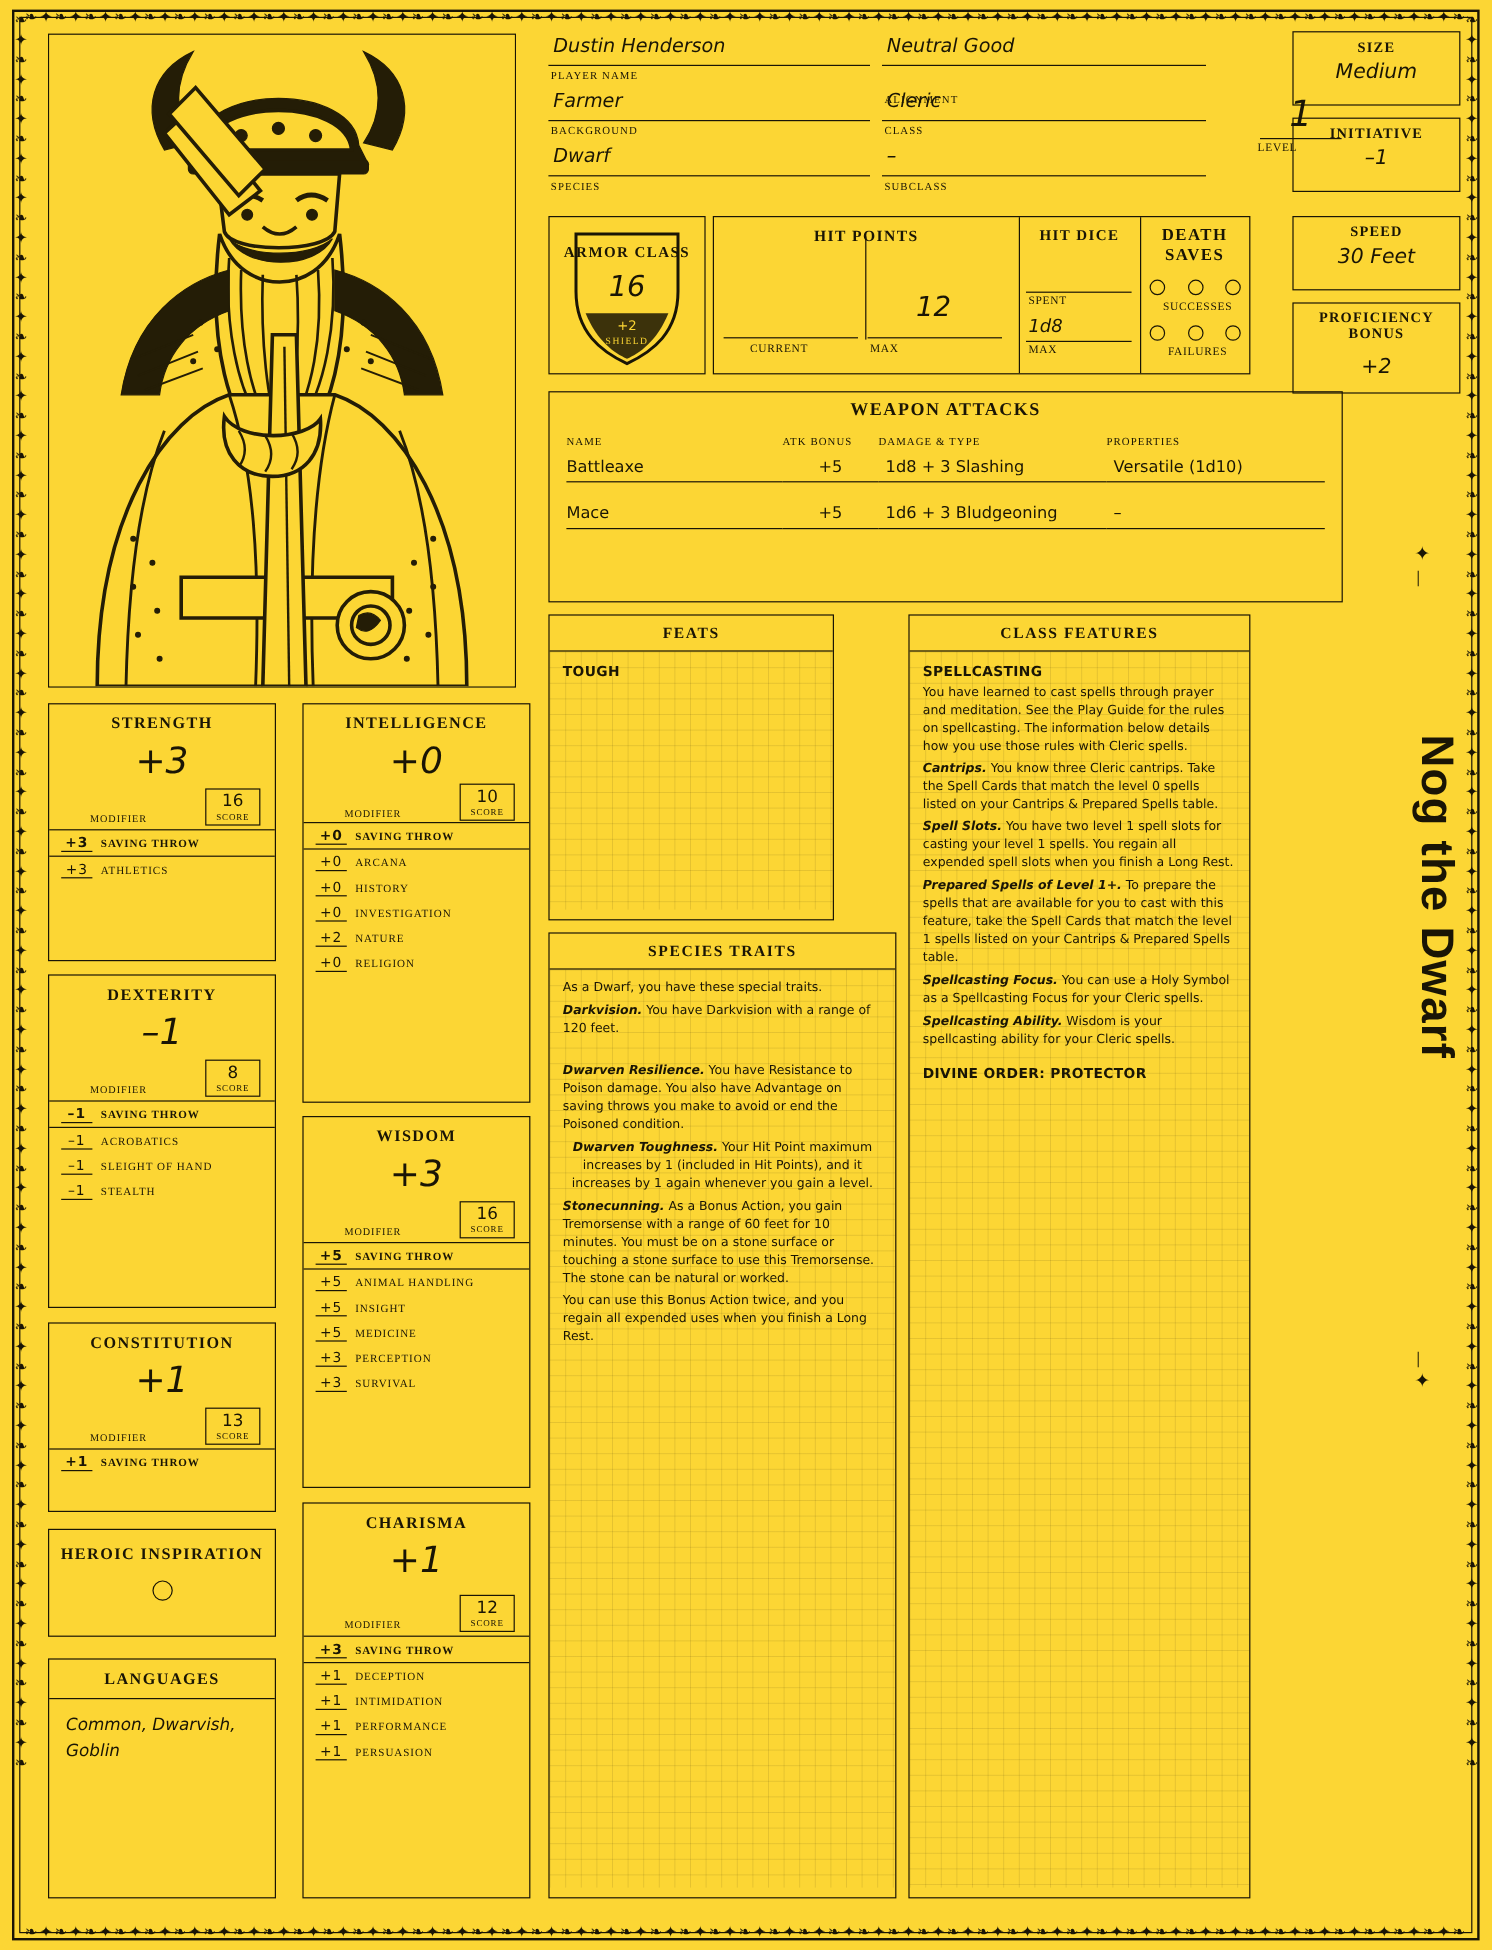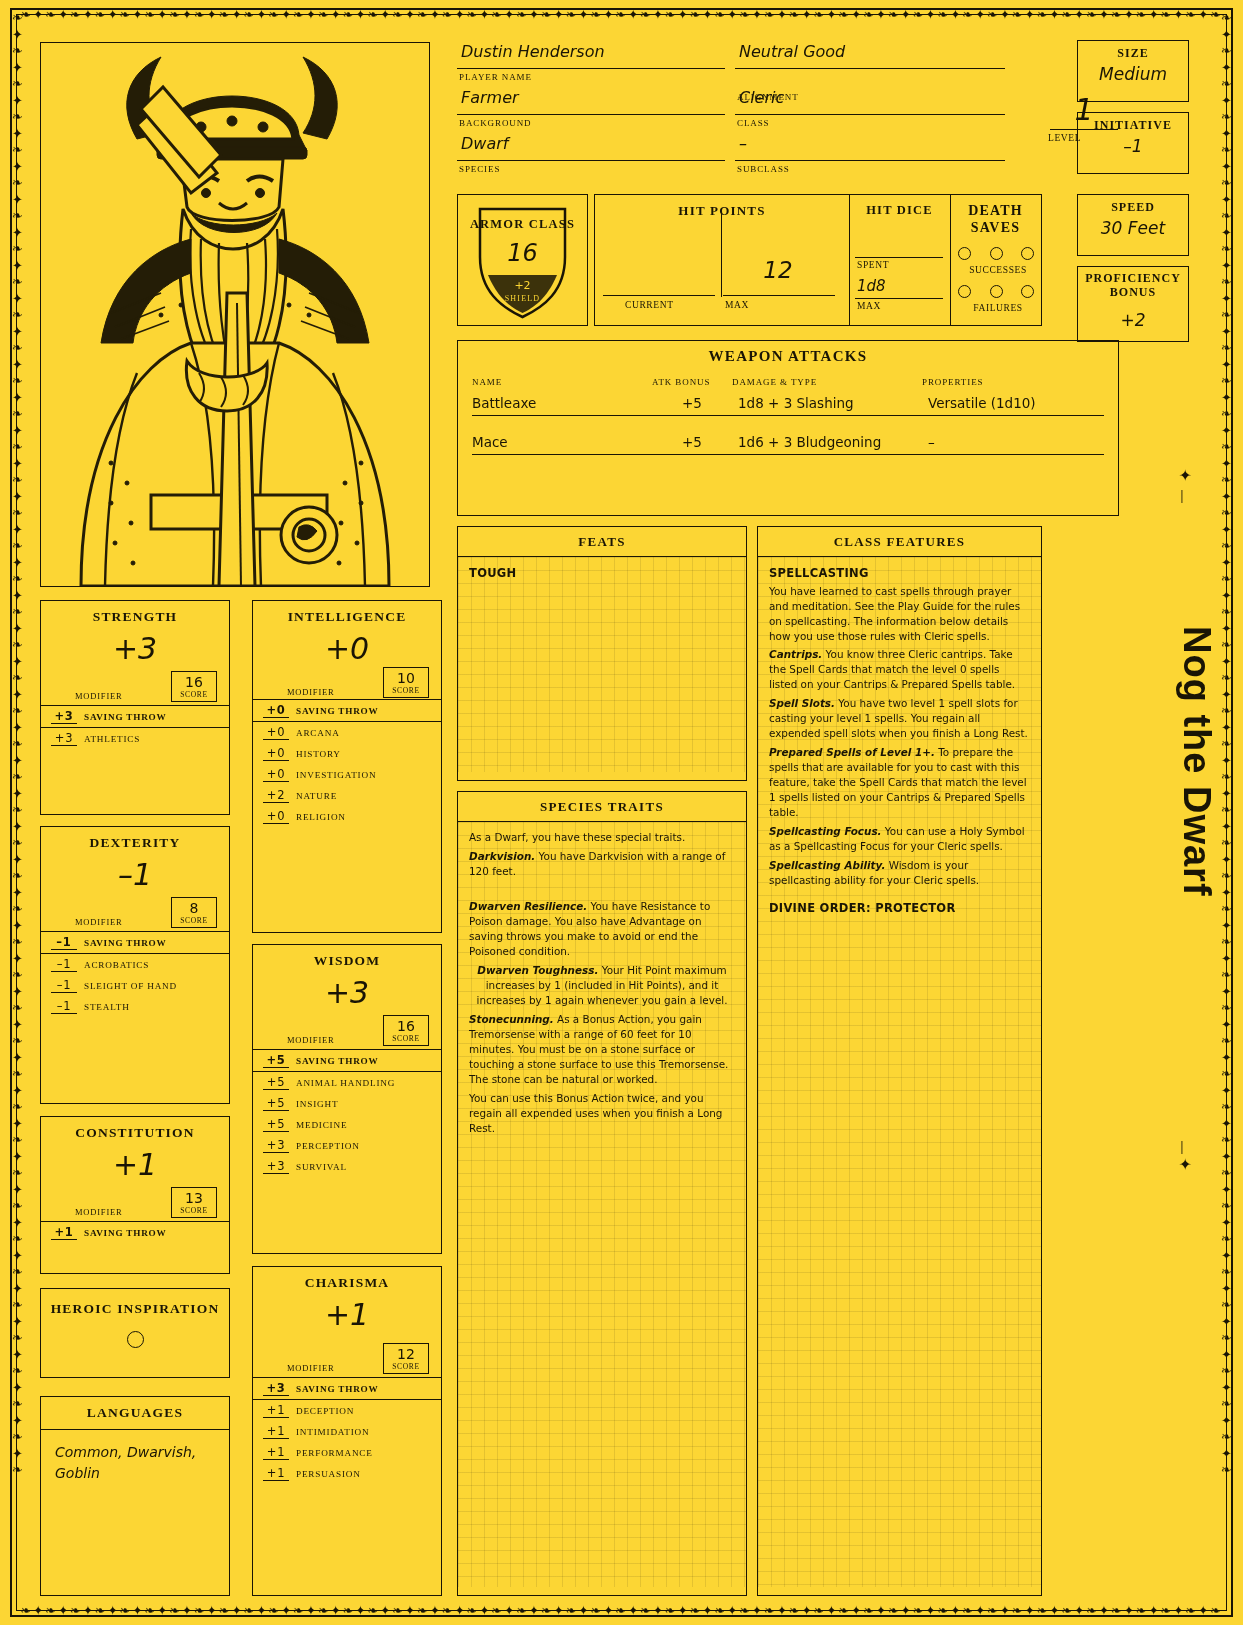--- a/index.html
+++ b/index.html
@@ -55,21 +55,21 @@
   }
   .hdr {
     font-family:"Liberation Serif", serif;
     font-weight:bold;
     letter-spacing:1.2px;
     text-align:center;
     text-transform:uppercase;
   }
 
   
-  .main { position:absolute; left:34px; top:26px; width:1178px; height:1575px; }
+  .main { position:absolute; left:34px; top:12px; width:1178px; height:1575px; }
 
   
   .portrait {
     position:absolute; left:6px; top:16px; width:390px; height:545px;
     border:1.5px solid #1a1505;
     overflow:hidden;
     background:#FCD634;
   }
   .portrait svg { display:block; }
   .fraktal {
@@ -81,35 +81,35 @@
 
   
   .ident { position:absolute; left:423px; top:14px; width:585px; height:140px; }
   .ident .line { position:absolute; border-bottom:1.3px solid #1a1505; }
   .ident .fv { position:absolute; font-size:16px; }
   .ident .fl { position:absolute; font-size:9px; letter-spacing:0.9px; }
 
   .levelbox { position:absolute; left:1010px; top:14px; }
 
   
-  .rbox { position:absolute; width:112px; border:1.5px solid #1a1505; text-align:center; }
+  .rbox { position:absolute; width:140px; border:1.5px solid #1a1505; text-align:center; }
   .rbox .t { font-weight:bold; font-size:12px; letter-spacing:1px; padding-top:5px;}
   .rbox .v { font-size:17px; padding:3px 0 6px; }
 
   
   .acwrap { position:absolute; left:423px; top:168px; width:131px; height:132px; border:1.5px solid #1a1505; }
 
   
   .hpblock { position:absolute; left:560px; top:168px; width:448px; height:132px; border:1.5px solid #1a1505; }
 
   
   .weapons { position:absolute; left:423px; top:314px; width:662px; height:176px; border:1.5px solid #1a1505; }
 
   
-  .feats { position:absolute; left:423px; top:500px; width:290px; height:255px; border:1.5px solid #1a1505; }
+  .feats { position:absolute; left:423px; top:500px; width:238px; height:255px; border:1.5px solid #1a1505; }
   .species { position:absolute; left:423px; top:765px; width:290px; height:805px; border:1.5px solid #1a1505; }
   .classf { position:absolute; left:723px; top:500px; width:285px; height:1070px; border:1.5px solid #1a1505; }
 
   .sectitle { text-align:center; font-weight:bold; font-size:13px; letter-spacing:1.3px; padding:7px 0 6px; }
   .body-text {
     font-family:"DejaVu Sans", sans-serif;
     font-size:10.4px;
     line-height:1.44;
     padding:0 11px;
     text-align:left;

